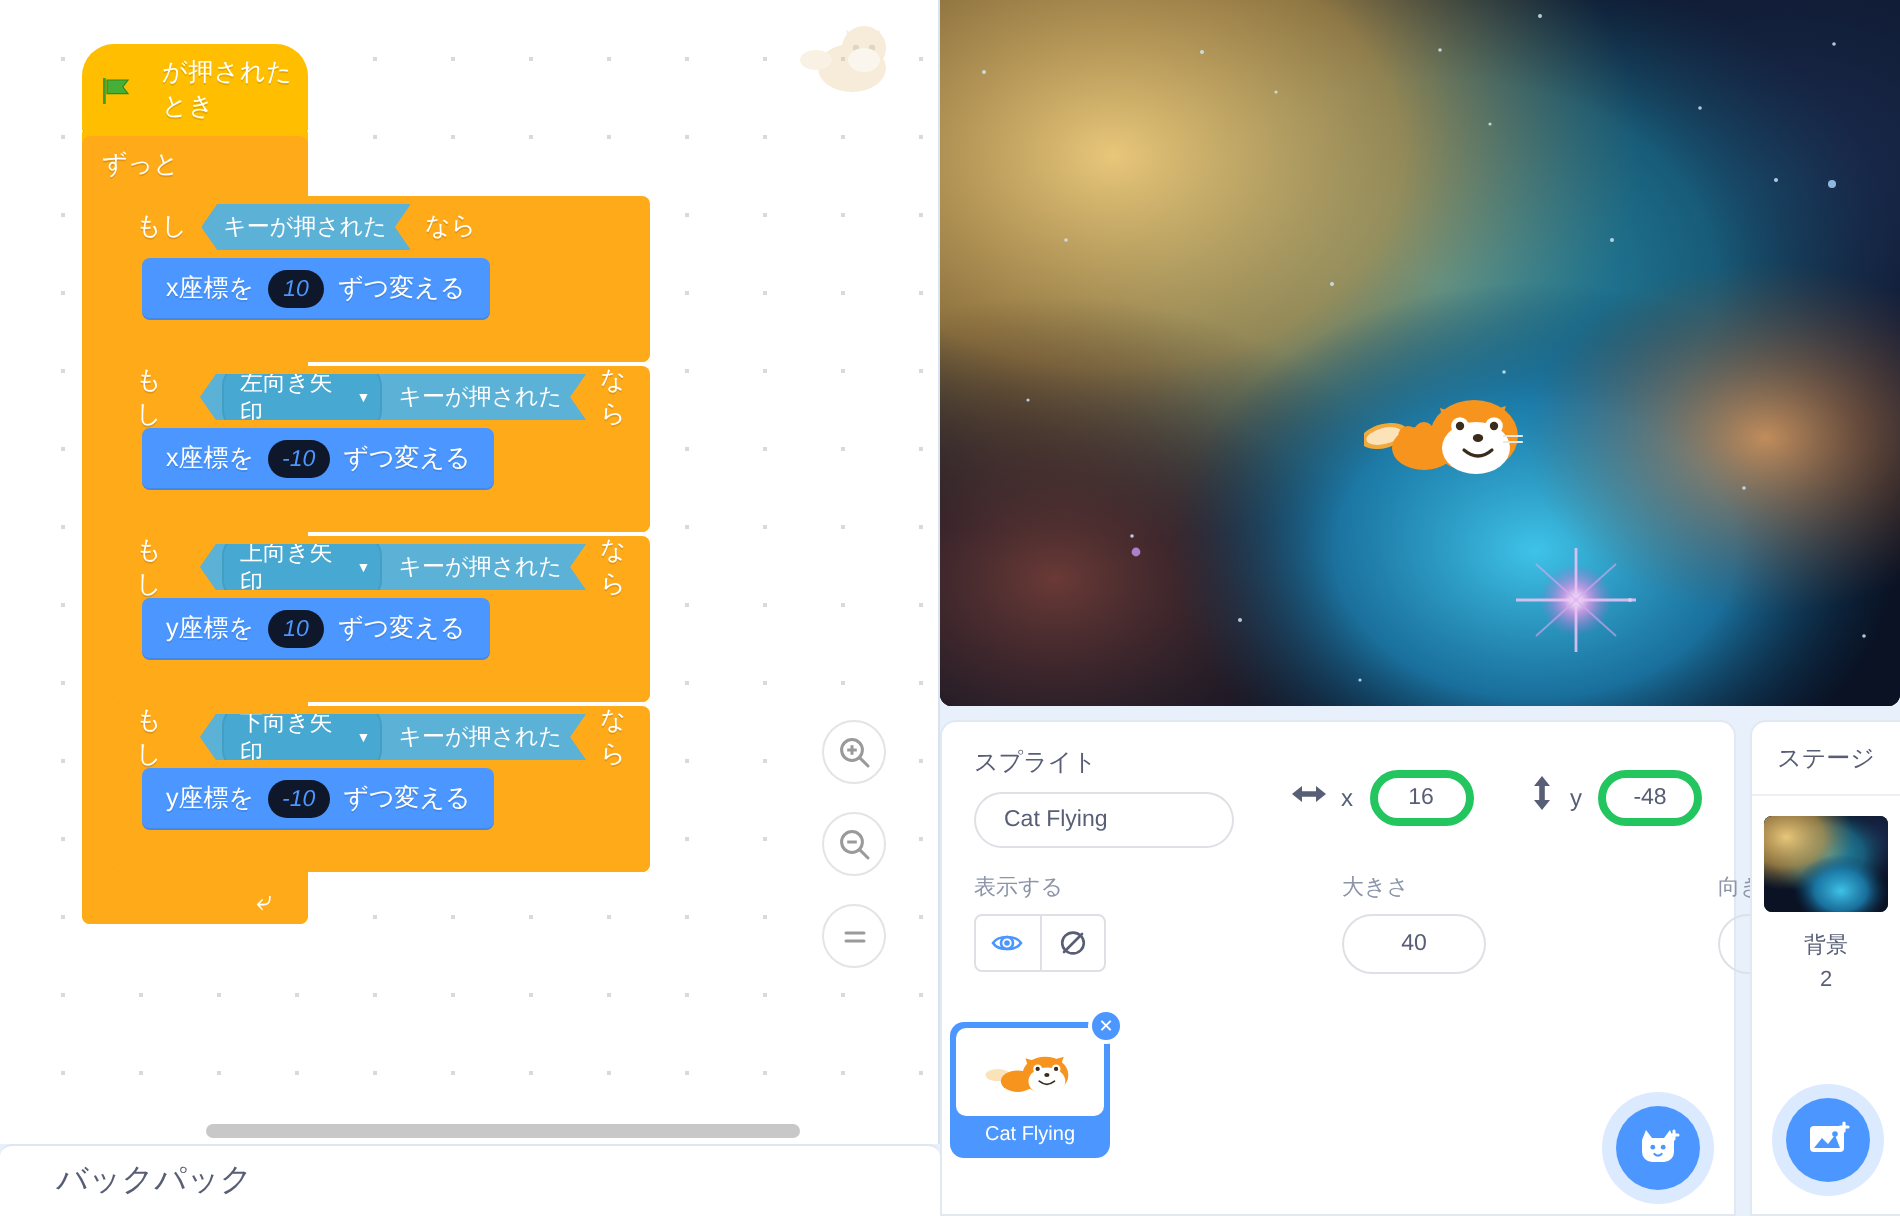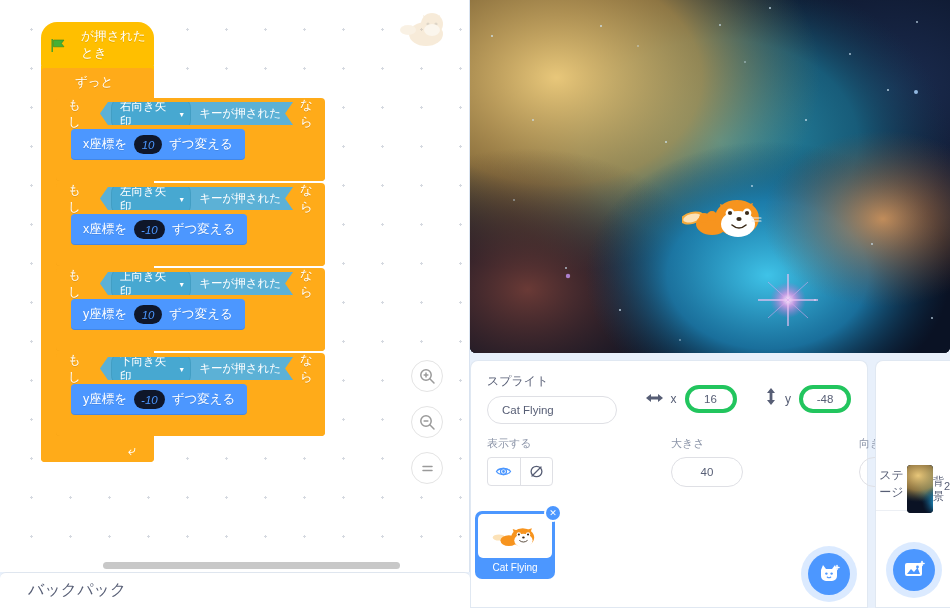--- a/index.html
+++ b/index.html
@@ -53,21 +53,21 @@
   .hat-label{ color:#fff; font-size:12.5px; letter-spacing:.3px; text-shadow:0 1px 0 rgba(0,0,0,.12); }
 
   .forever {
     position: relative; margin-top: 0;
     width: 113px;
     background: #FFAB19;
     border-radius: 4px;
     padding: 6px 0 0 10px;
     z-index: 4;
   }
-  .forever-label{ color:#fff; font-size:12.5px; display:block; padding-bottom:7px; text-shadow:0 1px 0 rgba(0,0,0,.12);margin-left:24px; }
+  .forever-label{ color:#fff; font-size:12.5px; display:block; padding-bottom:7px; text-shadow:0 1px 0 rgba(0,0,0,.12); }
 
   .forever-body{
     position: relative;
     margin-left: 5px;
     background: transparent;
   }
   
   .spine{
     position:absolute; left:-10px; top:0; bottom:0; width:15px;
     background:#FFAB19;
@@ -218,21 +218,21 @@
     position:absolute; width:42px; height:42px; border-radius:50%;
     background:#4C97FF; display:flex; align-items:center; justify-content:center;
     box-shadow:0 0 0 7px rgba(76,151,255,.20);
   }
 
   
   #stage-panel{
     position:absolute; left:875px; top:360px; width:75px; height:248px;
     background:#fff; border:1px solid #e0e8f2; border-right:none;
     border-radius:8px 0 0 0;
-    display:flex; flex-direction:row; align-items:center;
+    display:flex; flex-direction:column; align-items:center;
   }
   .sp-title{ color:#575e75; font-size:12px; padding:10px 0 9px; width:100%; text-align:center;
              border-bottom:1px solid #eceff4; }
   .sp-thumb{ width:62px; height:48px; border-radius:4px; margin-top:10px; overflow:hidden; position:relative; }
   .sp-label{ color:#575e75; font-size:11px; margin-top:9px; }
   .sp-count{ color:#575e75; font-size:11px; margin-top:4px; }
 
   
   #backpack{
     position:absolute; left:0; bottom:0; width:470px; height:36px;
@@ -277,24 +277,20 @@
     <div class="forever">
       <span class="forever-label">ずっと</span>
 
       <div class="forever-body">
         <div class="spine"></div>
 
         <div class="ifblock">
           <div class="if-head">
             <span class="if-word">もし</span>
             <div class="sensing">
-              <span class="key-drop">
-                <span>右向き矢印</span>
-                <span class="caret">▼</span>
-              </span>
               <span class="sensing-tail">キーが押された</span>
             </div>
             <span class="if-word">なら</span>
           </div>
           <div class="if-body">
             <div class="motion">
               <span>x座標を</span>
               <span class="num-input">10</span>
               <span>ずつ変える</span>
             </div>

